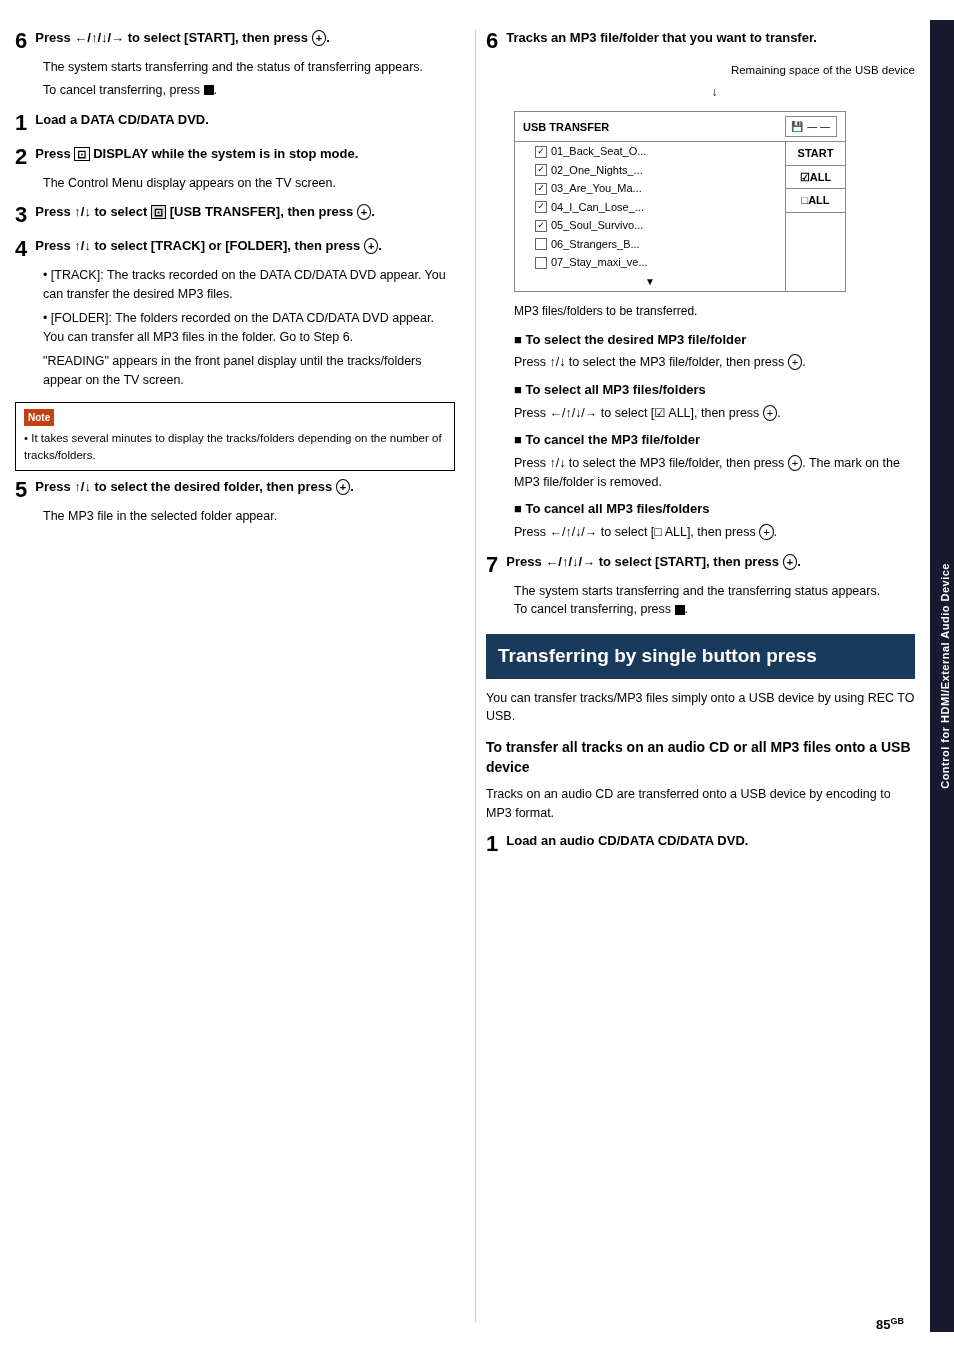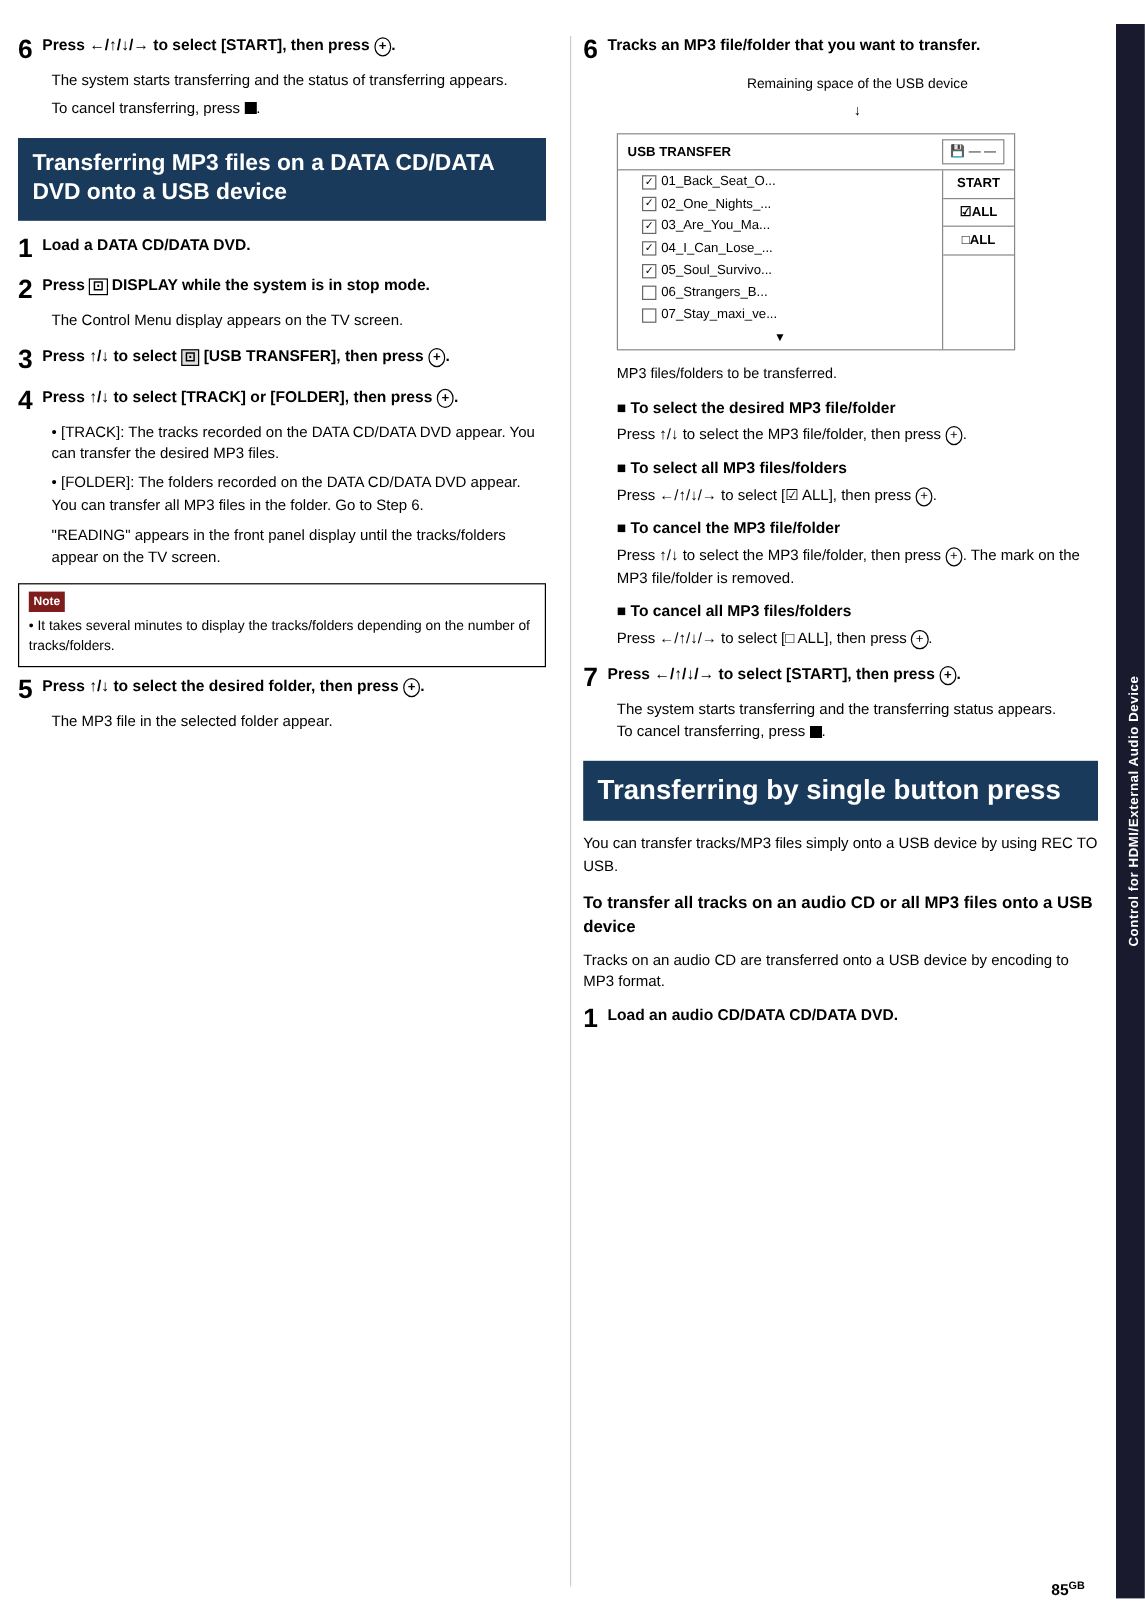--- a/index.html
+++ b/index.html
@@ -83,21 +83,21 @@
       color: #fff;
       font-size: 19px;
       font-weight: bold;
       padding: 10px 12px;
       margin: 15px 0 12px 0;
       line-height: 1.3;
     }
     .section-heading-right {
       background: #1a3a5c;
       color: #fff;
-      font-size: 23px;
+      font-size: 19px;
       font-weight: bold;
       padding: 10px 12px;
       margin: 15px 0 10px 0;
       line-height: 1.3;
     }
     .bullet-item {
       margin-left: 0;
       margin-bottom: 5px;
       font-size: 12.5px;
       line-height: 1.5;
@@ -105,21 +105,21 @@
     .bullet-item::before {
       content: '• ';
     }
     .note-box {
       border: 1px solid #000;
       padding: 6px 8px;
       margin: 8px 0;
       font-size: 11.5px;
     }
     .note-label {
-      background: #7f1d1d;
+      background: #c2410c;
       color: #fff;
       font-size: 10px;
       font-weight: bold;
       padding: 1px 4px;
       margin-bottom: 4px;
       display: inline-block;
     }
     .usb-diagram {
       border: 1px solid #888;
       margin: 10px 0;
@@ -188,21 +188,21 @@
     }
     .usb-tracks {
       flex: 1;
     }
     .arrow-down {
       text-align: center;
       font-size: 10px;
       padding: 2px 0;
     }
     .remaining-space-label {
-      text-align: center;
+      text-align: right;
       font-size: 11.5px;
       margin-bottom: 4px;
     }
     .remaining-arrow {
       text-align: center;
       font-size: 12px;
       margin-bottom: 2px;
     }
     .black-square {
       display: inline-block;
@@ -247,21 +247,20 @@
         <div class="step-header">
           <span class="step-number">6</span>
           <span>Press ←/↑/↓/→ to select [START], then press <span style="border:1px solid #000;border-radius:50%;padding:1px 3px;font-size:11px;">+</span>.</span>
         </div>
         <div class="step-content">
           <p>The system starts transferring and the status of transferring appears.</p>
           <p>To cancel transferring, press <span class="black-square"></span>.</p>
         </div>
       </div>
 
-      <div class="section-heading">Transferring MP3 files on a DATA CD/DATA DVD onto a USB device</div>
 
       <div class="step-block">
         <div class="step-header">
           <span class="step-number">1</span>
           <span>Load a DATA CD/DATA DVD.</span>
         </div>
       </div>
 
       <div class="step-block">
         <div class="step-header">

